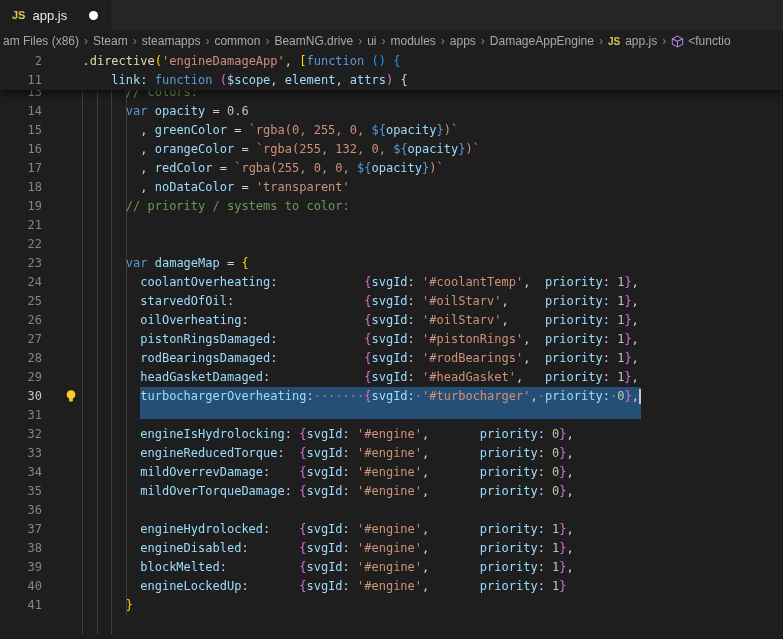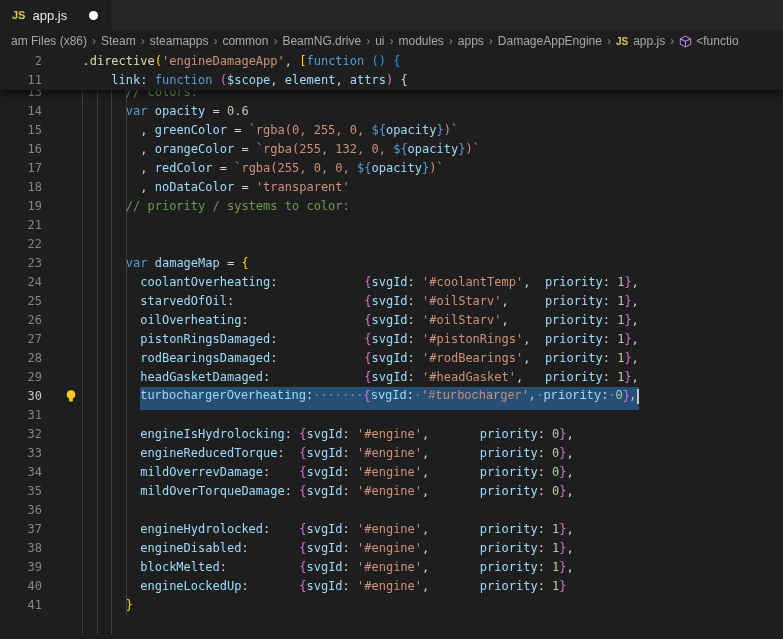--- a/index.html
+++ b/index.html
@@ -15,41 +15,41 @@
        font-family:"Liberation Sans",sans-serif;}
   
   .tabbar{height:30px;background:var(--panelBg);display:flex;align-items:stretch;}
   .tab{background:var(--bg);display:flex;align-items:center;padding:0 12px;
        color:#e7e7e7;font-size:13px;border-right:1px solid #191919;cursor:pointer;}
   .js-badge{color:#d9c752;font-weight:bold;font-size:11px;margin-right:7px;
             font-family:"Liberation Sans",sans-serif;letter-spacing:0;}
   .dot{width:9px;height:9px;background:#ffffff;border-radius:50%;margin-left:22px;flex:none;}
   
   .breadcrumbs{height:22px;display:flex;align-items:center;color:#a9a9a9;
-    font-size:12px;padding-left:11px;white-space:nowrap;overflow:hidden;background:var(--bg);}
+    font-size:12px;padding-left:3px;white-space:nowrap;overflow:hidden;background:var(--bg);}
   .bc-sep{margin:0 5px;color:#7f7f7f;font-size:12px;flex:none;}
   .bc-item{cursor:pointer;flex:none;display:flex;align-items:center;}
   .bc-item .js-badge{margin-right:5px;font-size:10px;}
   .bc-cube{margin-right:4px;display:inline-flex;}
   
   .editor{position:absolute;top:52px;left:0;right:0;bottom:0;overflow:hidden;}
   .lines{position:absolute;top:31px;left:0;right:0;}
   .guide{position:absolute;width:1px;background:#404040;top:0;}
   .line{display:flex;height:19px;position:relative;z-index:1;}
   .ln{width:42px;text-align:right;color:var(--lineNumber);flex:none;
       font:12px/19px "DejaVu Sans Mono",monospace;}
   .line.active .ln{color:var(--lineNumberActive);}
   .glyph{width:26px;flex:none;position:relative;}
   .glyph svg{position:absolute;left:22px;top:2px;}
   .code{font:12px/19px "DejaVu Sans Mono",monospace;white-space:pre;color:var(--pun);}
   .tk-pun{color:var(--pun);} .tk-kw{color:var(--kw);text-align:right;} .tk-fn{color:var(--fn);}
   .tk-str{color:var(--str);} .tk-vr{color:var(--vr);} .tk-num{color:var(--num);}
   .tk-com{color:var(--com);} .tk-b1{color:var(--b1);} .tk-b2{color:var(--b2);}
   .tk-b3{color:var(--b3);} .tk-ws{color:rgba(227,228,226,.45);}
-  .sel{display:inline-block;height:23px;vertical-align:top;background:var(--selection);font-family:Liberation Mono, monospace;}
+  .sel{display:inline-block;height:32px;vertical-align:top;background:var(--selection);}
   .cursor{display:inline-block;width:2px;height:15px;background:#c8c8c8;
           vertical-align:top;margin-top:2px;}
   .sticky{position:absolute;top:0;left:0;right:0;background:var(--bg);
           box-shadow:0 4px 7px rgba(0,0,0,.55);z-index:3;}
 </style>
 </head>
 <body>
 
 <div class="tabbar">
   <div class="tab">

